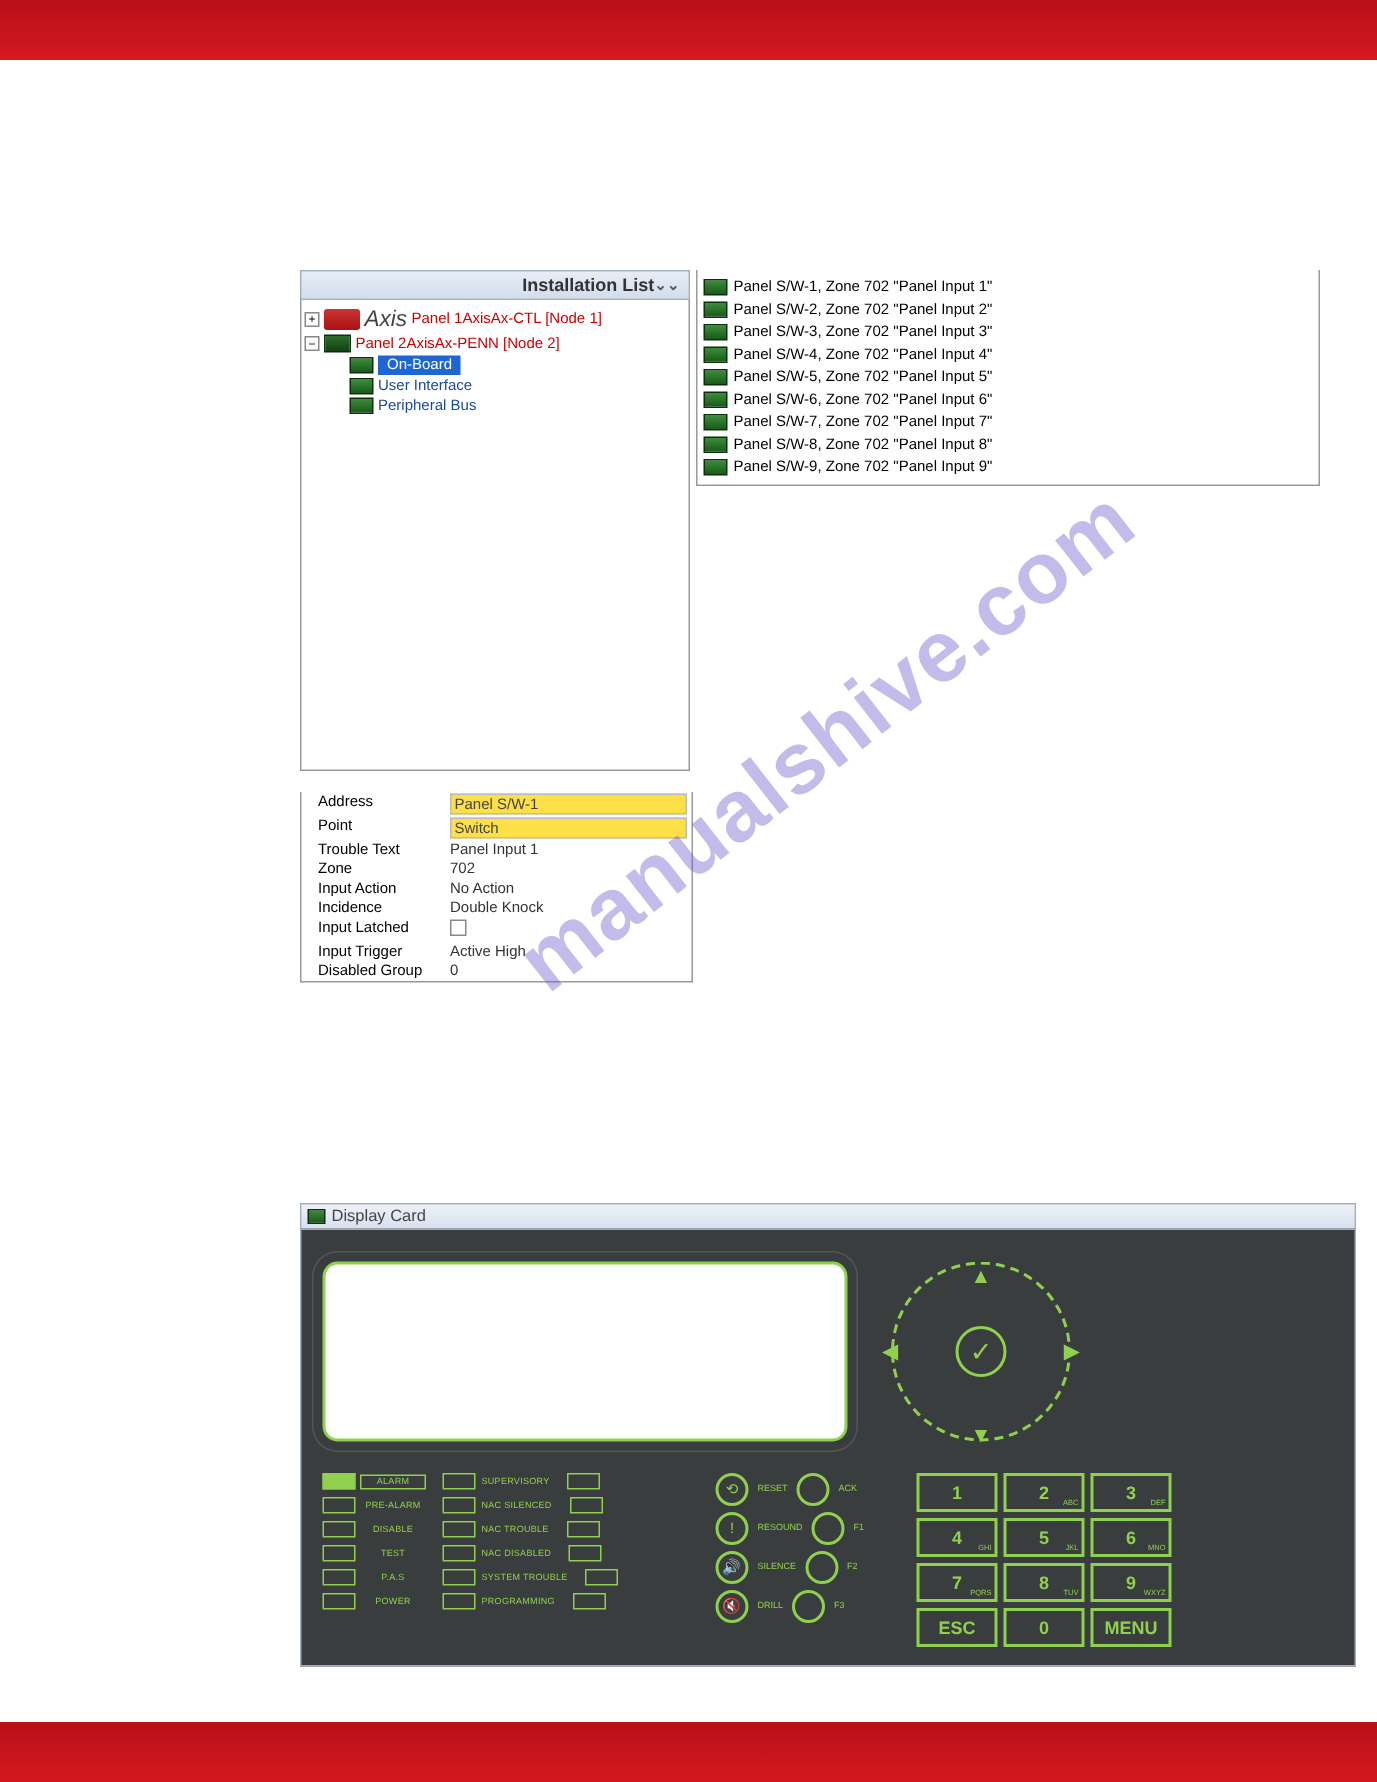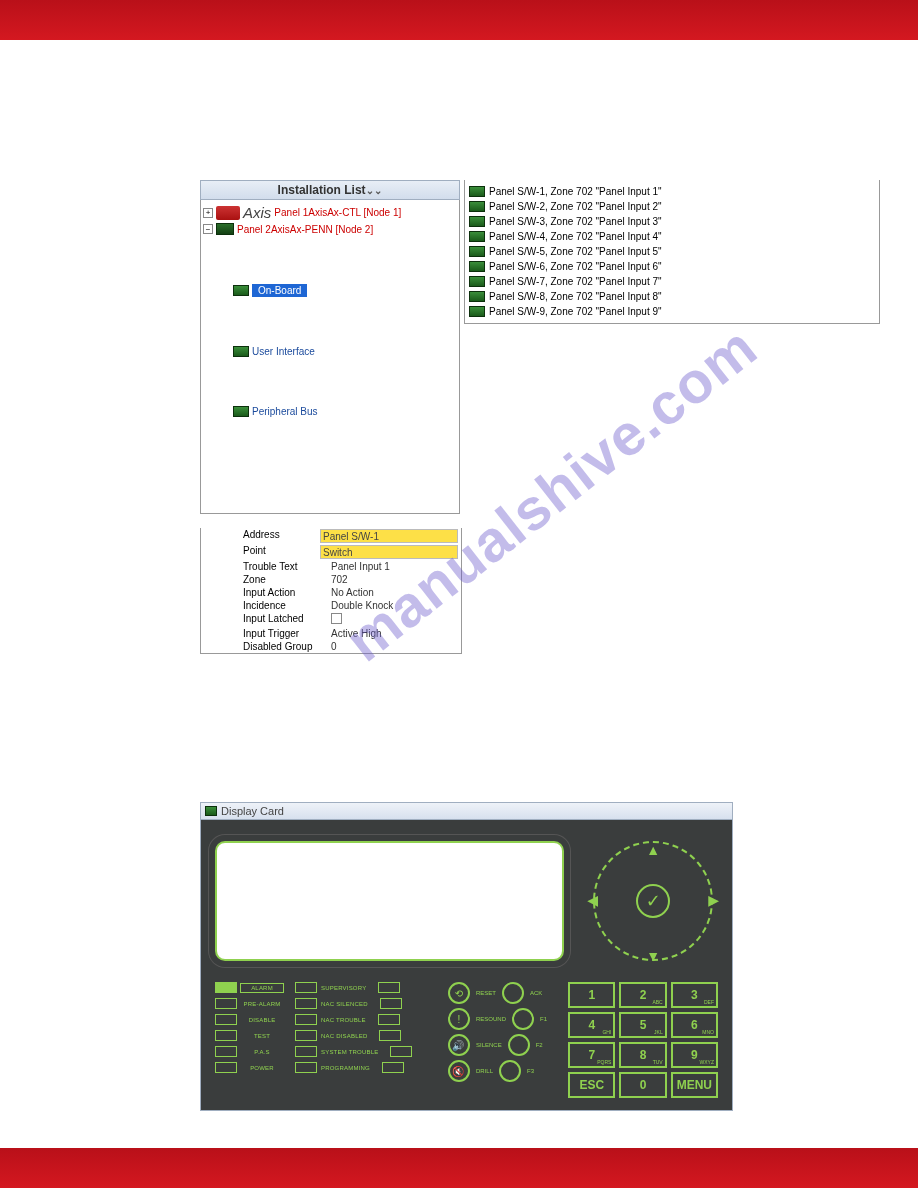--- a/index.html
+++ b/index.html
@@ -49,21 +49,21 @@
     font-size: 10px;
   }
   .pane-header {
     background: linear-gradient(to bottom, #e8eef6, #d2ddec);
     padding: 2px 6px;
     font-weight: bold;
     font-size: 12px;
     color: #333;
     border: 1px solid #a0aec0;
     display: flex;
-    justify-content: center;
+    justify-content: flex-end;
     align-items: center;
   }
   .chev { font-size: 10px; color: #555; }
   .install-list {
     position: absolute;
     left: 0; top: 0;
     width: 260px;
   }
   .tree {
     background: #fff;
@@ -81,21 +81,21 @@
     white-space: nowrap;
     padding: 1px 0;
   }
   .expander { width: 10px; height: 10px; border: 1px solid #888; display: inline-flex; align-items: center; justify-content: center; font-size: 8px; background: #fff; cursor: pointer; }
   .icon-red { width: 24px; height: 14px; background: linear-gradient(#c33,#a11); border-radius: 2px; display: inline-block; }
   .icon-green-board { width: 18px; height: 12px; background: linear-gradient(#2a6e2a, #134013); border: 1px solid #0c300c; display: inline-block; }
   .icon-small-green { width: 16px; height: 11px; background: linear-gradient(#3a8e3a,#1a5a1a); border: 1px solid #0c300c; display: inline-block; }
   .tree-label { color: #c00; font-size: 10px; }
   .tree-label.blue { color: #1a4a9c; }
   .tree-sel { background: #1e66d4; color: #fff; padding: 1px 6px; }
-  .indent1 { margin-left: 30px; margin-top: 47px; }
+  .indent1 { margin-left: 30px; }
   .lbl-stack { display: inline-flex; flex-direction: row; line-height: 11px; }
   .logo-txt { color: #444; font-style: italic; font-size: 15px; }
 
   .device-info {
     position: absolute;
     left: 264px; top: 0;
     width: 416px;
   }
   .device-list {
     background: #fff;
@@ -117,28 +117,28 @@
   .pd-body {
     border: 1px solid #999;
     border-top: none;
     font-size: 10px;
     background: #fff;
   }
   .pd-row {
     display: flex;
     padding: 1px 3px;
   }
-  .pd-label { width: 96px; padding-left: 8px; margin-left: 31px; }
+  .pd-label { width: 96px; padding-left: 8px; }
   .pd-value { flex: 1; color: #333; }
   .pd-input { border: 1px solid #bbb; background: #fde047; flex: 1; height: 14px; font-size: 10px; padding: 0 2px; color: #444; }
   .chk { width: 11px; height: 11px; border: 1px solid #888; display: inline-block; }
 
   
   .display-card {
-    width: 533px;
+    width: 704px;
     margin-top: 102px;
   }
   .dc-title {
     background: linear-gradient(to bottom, #eef2f8, #d7e0ee);
     font-size: 11px;
     padding: 2px 4px;
     color: #444;
     border: 1px solid #a0aec0;
     border-bottom: none;
     display: flex; align-items: center; gap: 4px;

